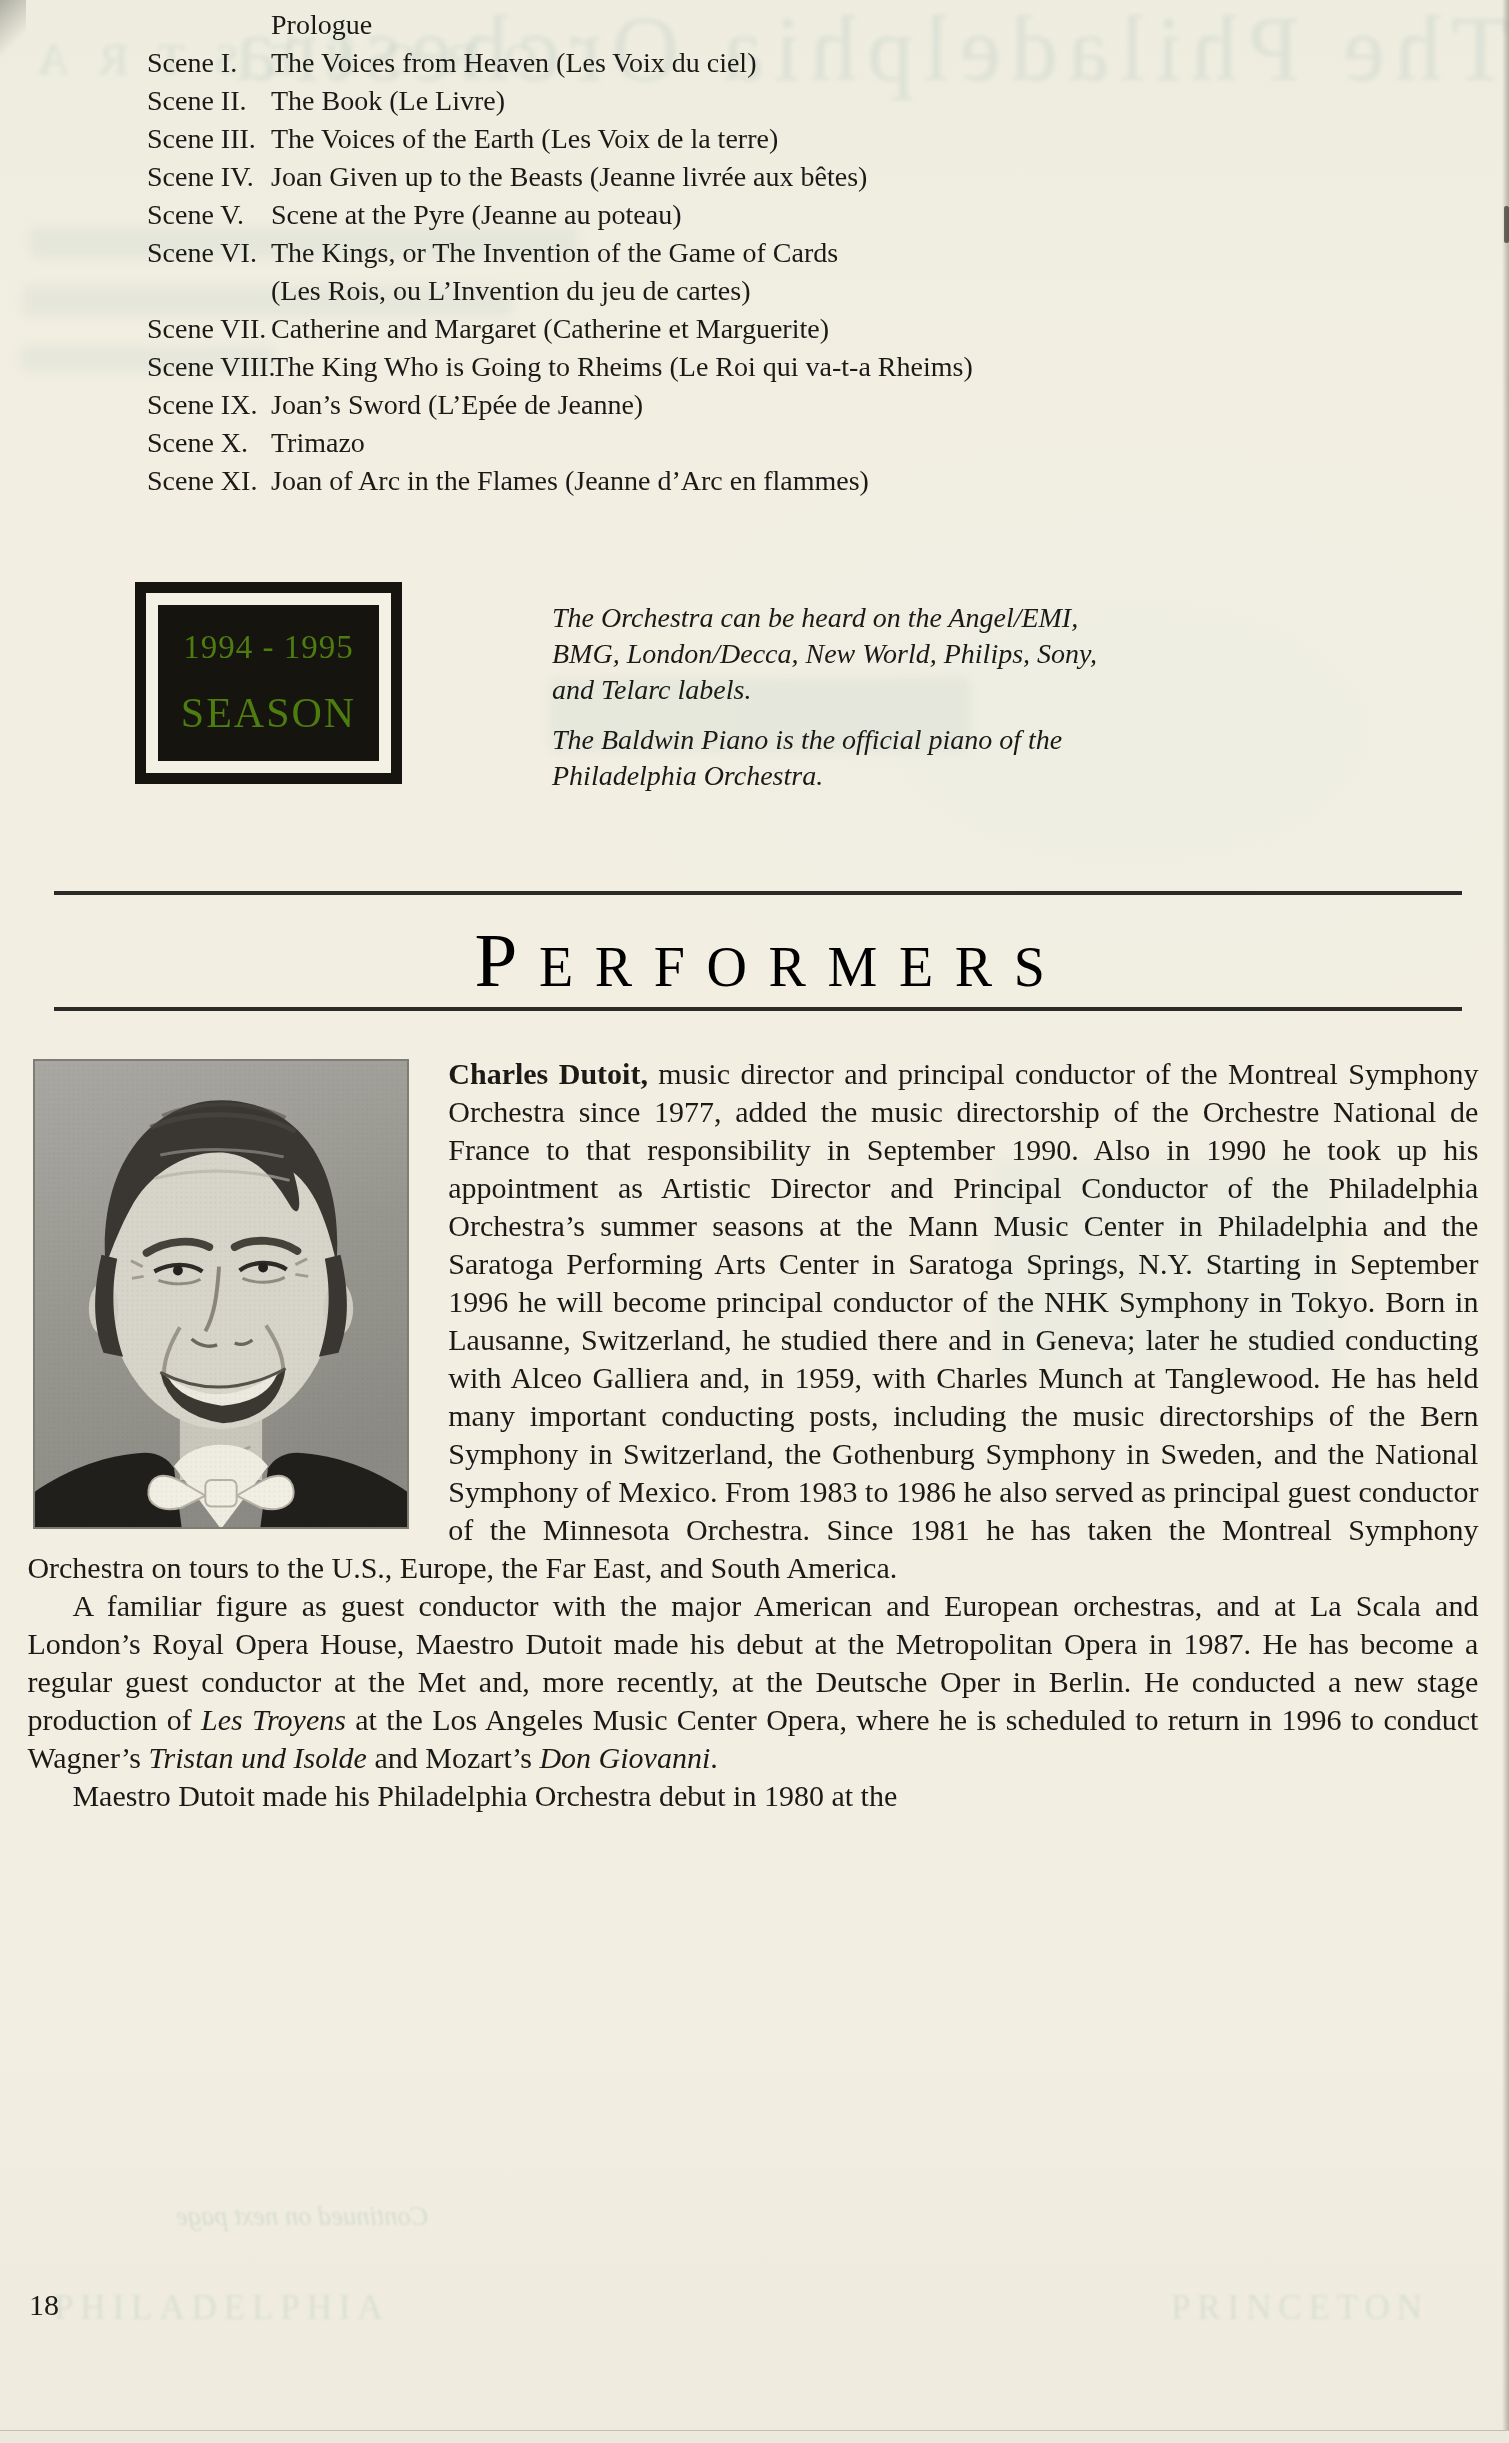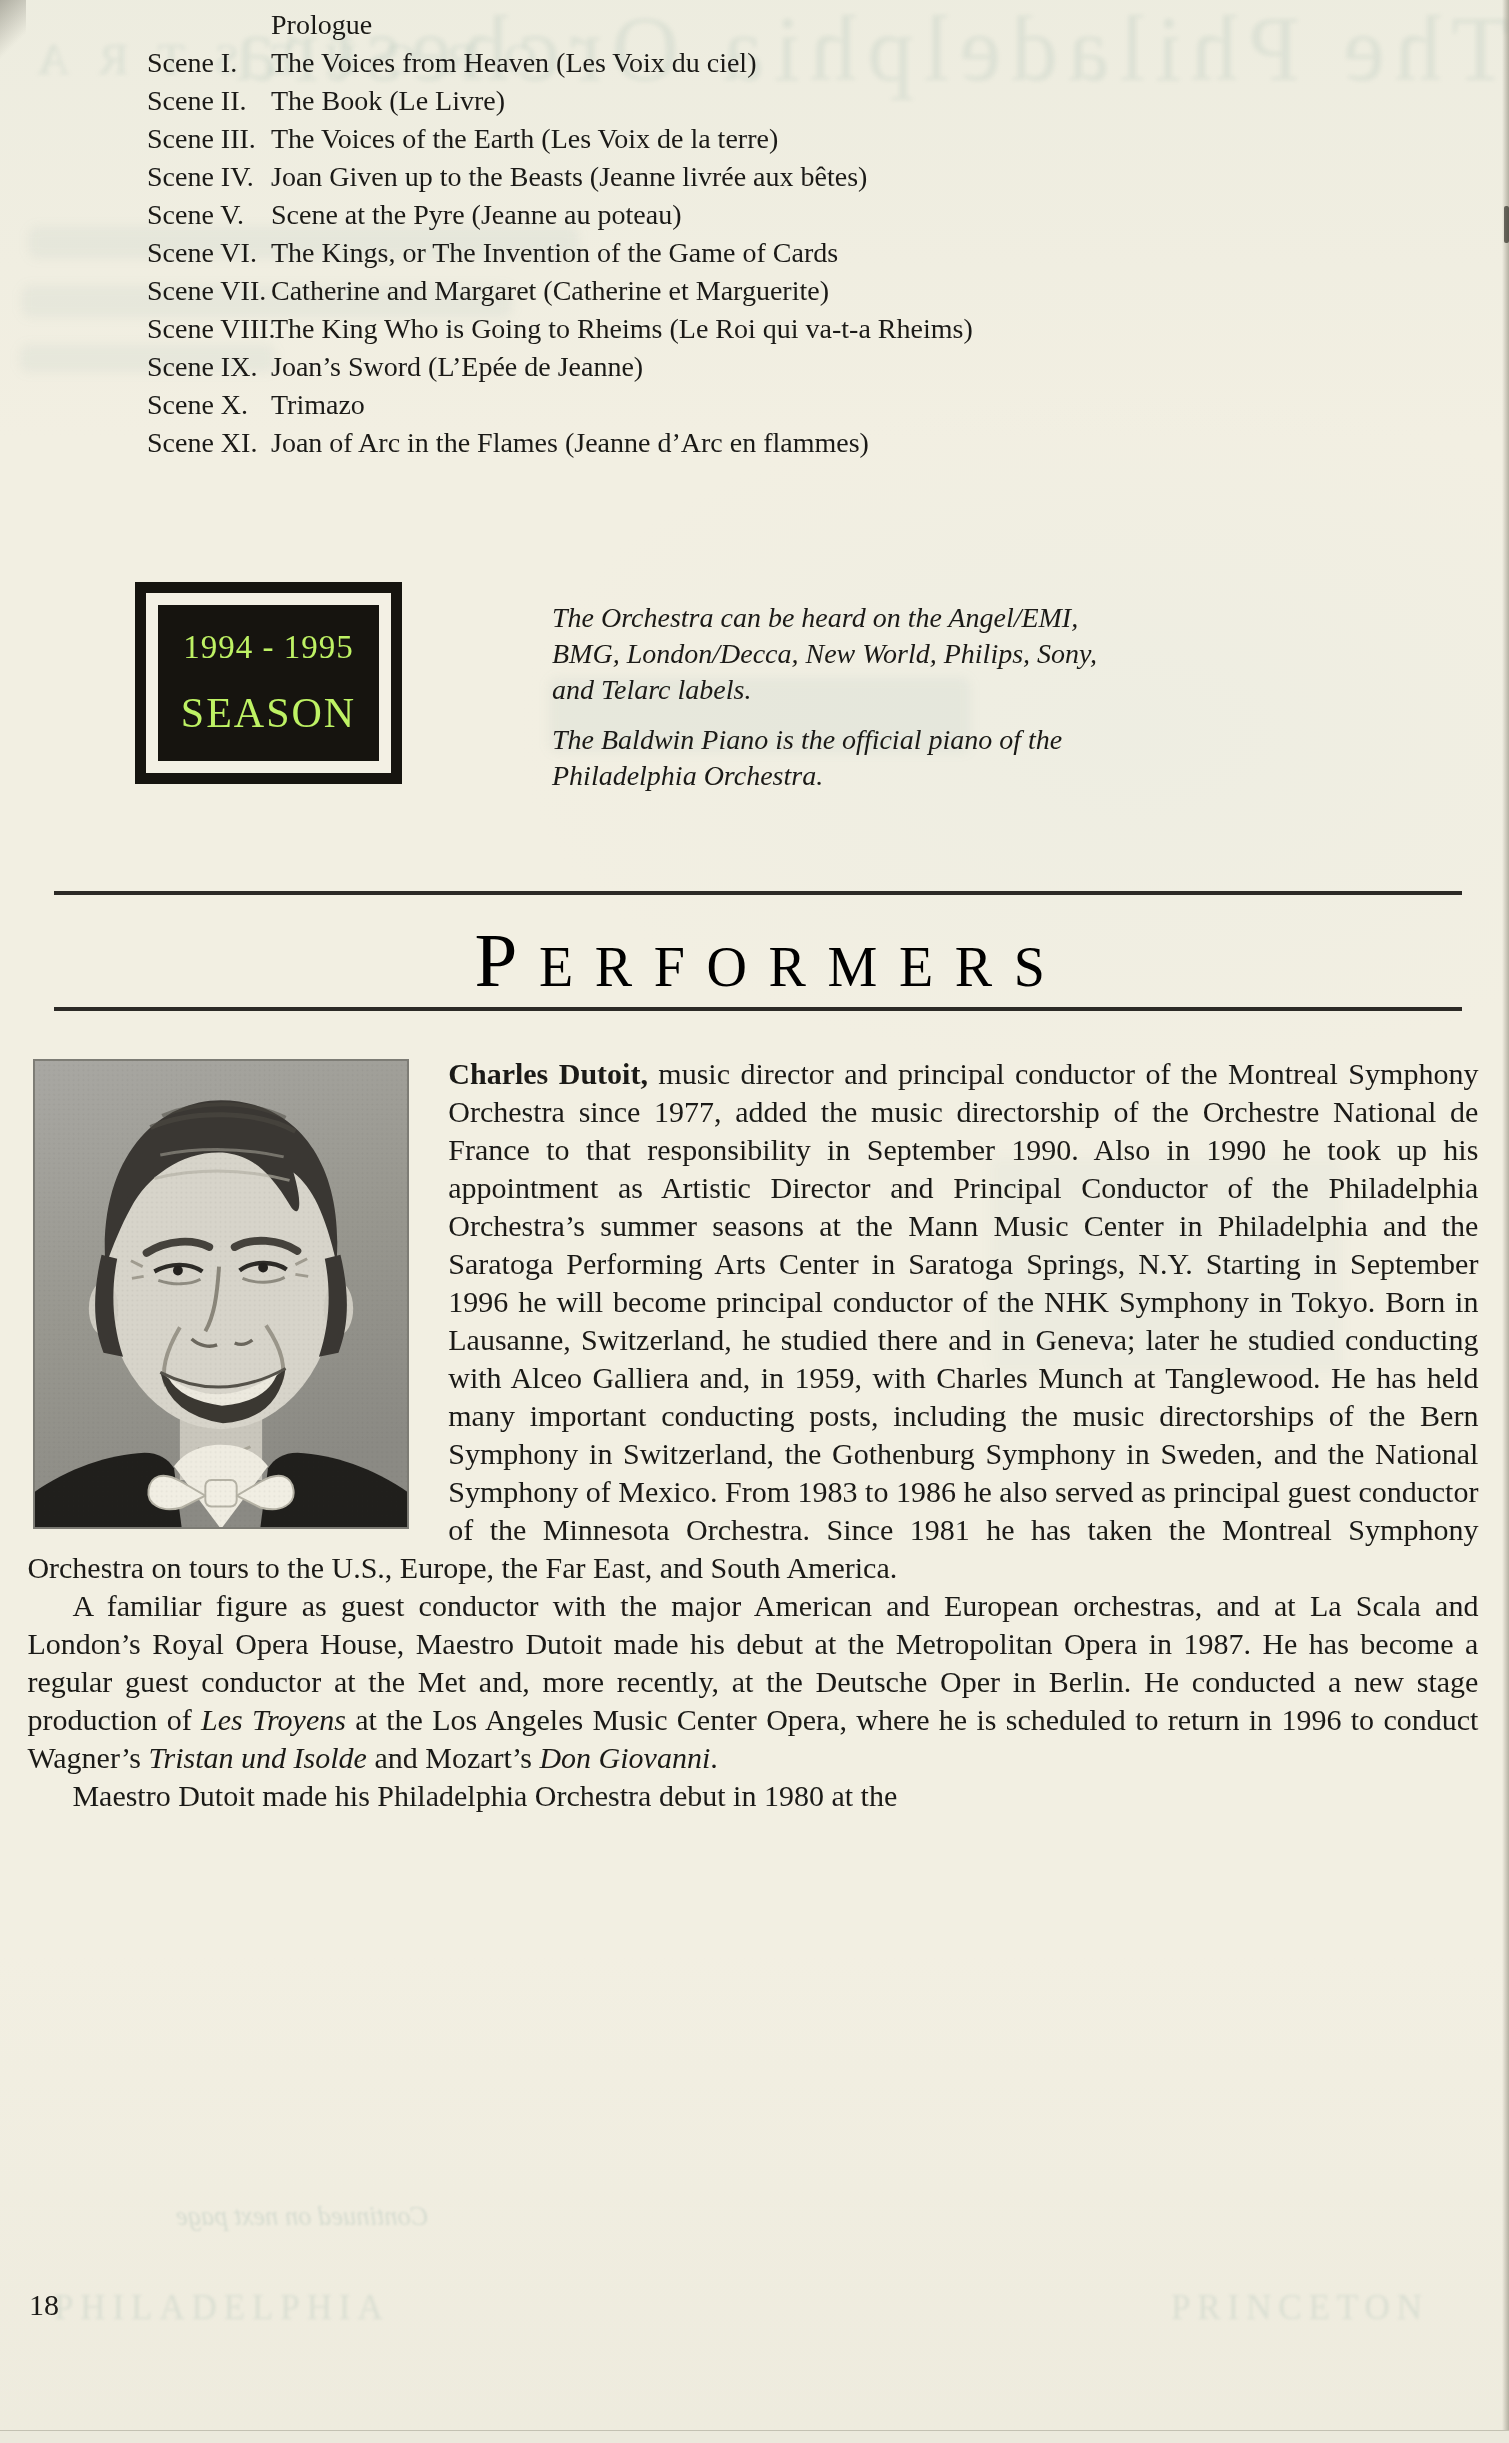--- a/index.html
+++ b/index.html
@@ -26,21 +26,21 @@
   
   .scene-list{position:absolute;left:135px;top:5.9px;font-size:28px;line-height:38px;}
   .scene-row{display:flex;margin-left:12px;}
   .scene-label{width:124px;flex:0 0 124px;white-space:nowrap;}
   .scene-title{white-space:nowrap;}
   
   .season-badge{position:absolute;left:135px;top:582px;width:267px;height:202px;box-sizing:border-box;
     background:#16140f;padding:10.8px;}
   .season-mid{background:#f3f0e4;width:100%;height:100%;box-sizing:border-box;padding:11.8px;}
   .season-core{background:#16140f;width:100%;height:100%;box-sizing:border-box;
-    display:flex;flex-direction:column;align-items:center;justify-content:space-evenly;color:#bef264;}
+    display:flex;flex-direction:column;align-items:center;justify-content:space-evenly;color:#4d7c0f;}
   .season-years{font-size:33px;letter-spacing:1px;}
   .season-word{font-size:42px;letter-spacing:2px;}
   
   .notes{position:absolute;left:552px;top:600px;width:554px;font-style:italic;font-size:28px;line-height:36px;}
   .notes p{margin:0;}
   .notes p:first-child{margin-bottom:13.7px;}
   
   .rule{position:absolute;left:54px;width:1408px;height:3.9px;background:#2c2a26;}
   .rule-top{top:891px;}
   .rule-bottom{top:1007px;}
@@ -106,20 +106,21 @@
     <div class="scene-row">
       <span class="scene-label">Scene V.</span>
       <span class="scene-title">Scene at the Pyre (Jeanne au poteau)</span>
     </div>
     <div class="scene-row">
       <span class="scene-label">Scene VI.</span>
       <span class="scene-title">The Kings, or The Invention of the Game of Cards</span>
     </div>
     <div class="scene-row">
       <span class="scene-label"></span>
+      <span class="scene-title">(Les Rois, ou L’Invention du jeu de cartes)</span>
     </div>
     <div class="scene-row">
       <span class="scene-label">Scene VII.</span>
       <span class="scene-title">Catherine and Margaret (Catherine et Marguerite)</span>
     </div>
     <div class="scene-row">
       <span class="scene-label">Scene VIII.</span>
       <span class="scene-title">The King Who is Going to Rheims (Le Roi qui va-t-a Rheims)</span>
     </div>
     <div class="scene-row">

